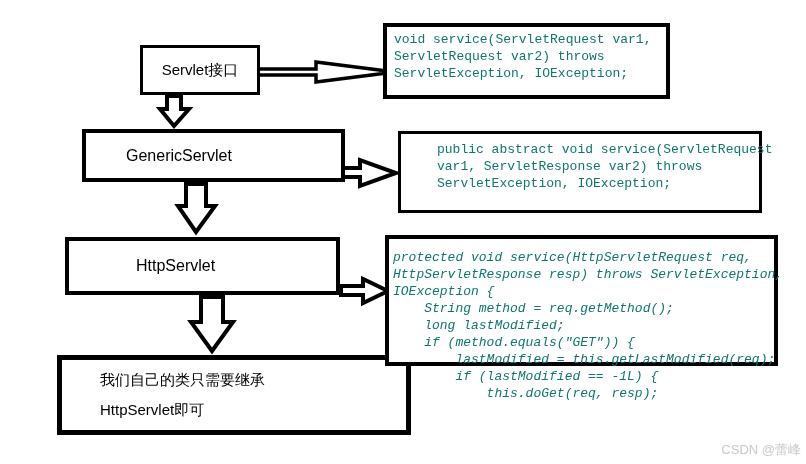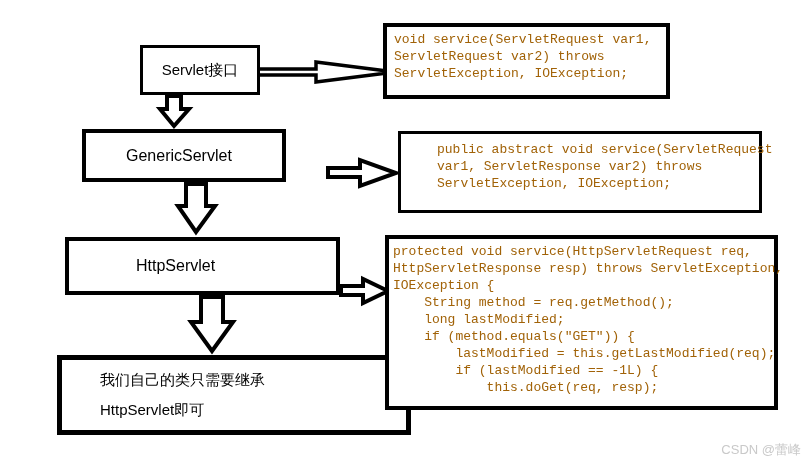--- a/index.html
+++ b/index.html
@@ -21,21 +21,21 @@
     justify-content:center;
   }
   #box-servlet{
     left:124px;top:45px;width:120px;height:50px;
     border-width:3px;
     align-items:center;
     font-size:15px;
     margin-left:16px;
   }
   #box-generic{
-    left:82px;top:129px;width:204px;height:53px;
+    left:82px;top:129px;width:263px;height:53px;
     padding-left:40px;
     font-size:16px;
   }
   #box-http{
     left:65px;top:237px;width:275px;height:58px;
     padding-left:67px;
     font-size:16px;
   }
   #box-ours{
     left:57px;top:355px;width:354px;height:80px;
@@ -43,29 +43,29 @@
     padding-left:38px;
     justify-content:center;
     font-size:15px;
     line-height:30px;
   }
   .code{
     position:absolute;
     box-sizing:border-box;
     background:#ffffff;
     border:4px solid #000;
-    color:#a16207;
+    color:#0f766e;
     font-family:"Liberation Mono","DejaVu Sans Mono",monospace;
     font-size:13px;
     line-height:17px;
   }
   .code .code-line{white-space:pre;}
   #code1{left:383px;top:23px;width:287px;height:76px;padding:4px 4px 0 7px;}
   #code2{left:398px;top:131px;width:364px;height:82px;border-width:3px;padding:7px 4px 0 36px;}
-  #code3{left:385px;top:235px;width:393px;height:175px;padding:4px 2px 0 4px;}
+  #code3{left:385px;top:235px;width:393px;height:131px;padding:10px 2px 0 4px;font-style:italic;}
   #arrows{
     position:absolute;left:0;top:0;width:806px;height:464px;
     pointer-events:none;
   }
   #watermark{
     position:absolute;
     right:5px;top:441px;
     font-size:13px;
     color:#c9c9c9;
   }

